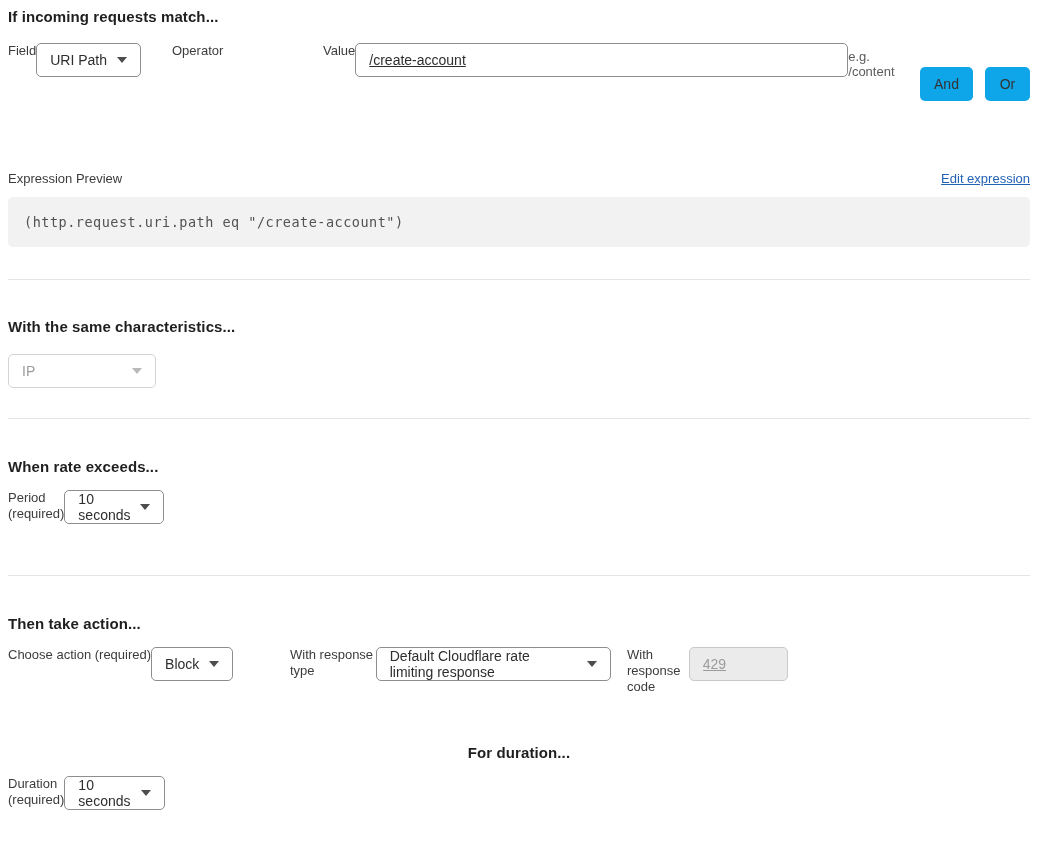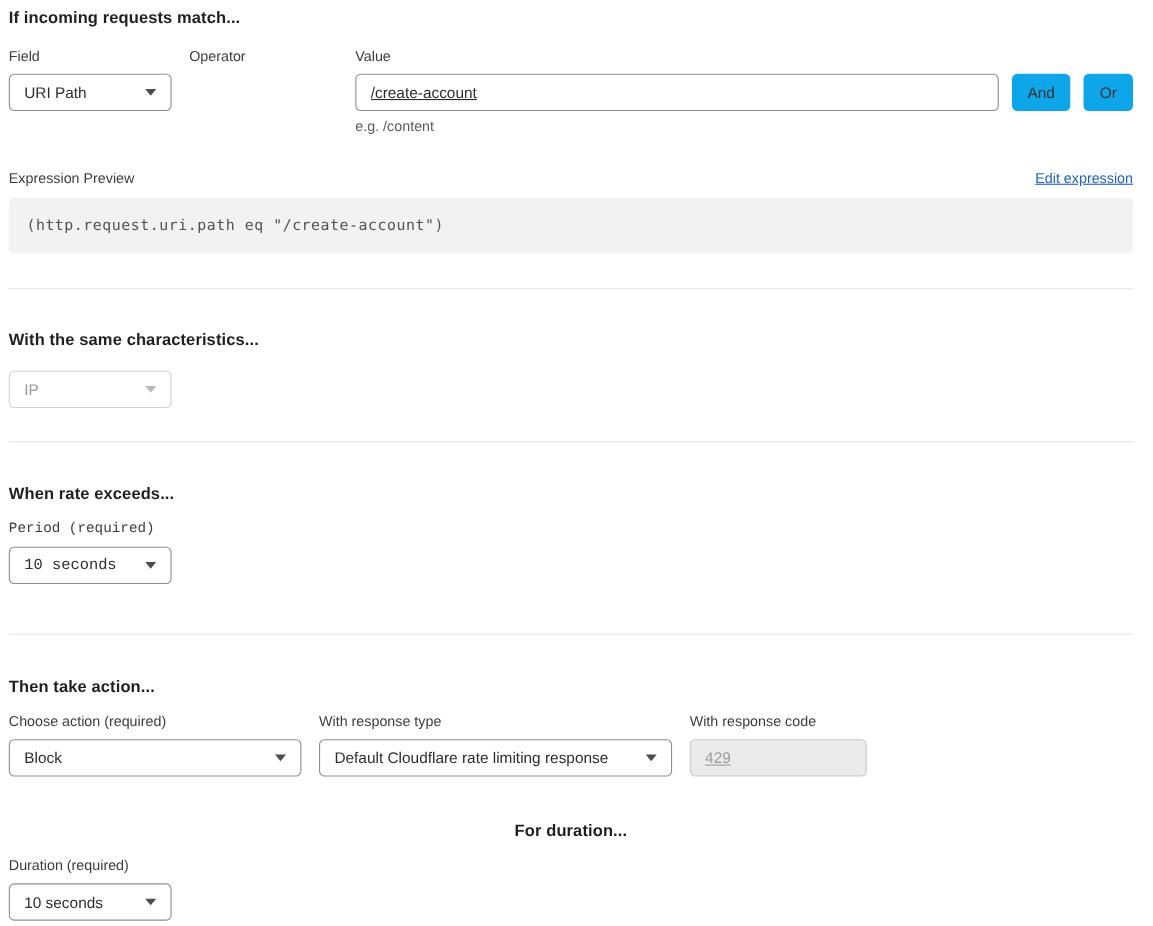--- a/index.html
+++ b/index.html
@@ -17,21 +17,21 @@
     letter-spacing: 0.1px;
   }
   .control-label {
     font-size: 13px;
     color: #3c3c3c;
     margin-bottom: 8px;
     display: block;
     line-height: 16px;
   }
   .row { display: flex; align-items: flex-start; }
-  .control-group { display: flex; flex-direction: column; }
+  .control-group { display: flex; }
 
   
   .select {
     height: 34px;
     border: 1px solid #8d8d8d;
     border-radius: 5px;
     background: #ffffff;
     display: flex;
     align-items: center;
     justify-content: space-between;
@@ -106,21 +106,21 @@
     margin-top: 6px;
   }
 
   .preview-header {
     display: flex;
     justify-content: space-between;
     align-items: baseline;
     margin-top: 32px;
     margin-bottom: 11px;
   }
-  .preview-label { font-size: 13px; color: #3c3c3c; }
+  .preview-label { font-size: 13px; color: #3c3c3c; margin-top: 38px; }
   .edit-link {
     font-size: 13px;
     color: #2262b5;
     text-decoration: underline;
     cursor: pointer;
   }
   .expression-box {
     background: #f2f2f2;
     border-radius: 5px;
     padding: 17px 16px;
@@ -128,21 +128,21 @@
     font-size: 13.5px;
     color: #525252;
     letter-spacing: 0.5px;
   }
 
   .divider-1 { margin-top: 32px; }
   .char-title { margin-top: 38px; margin-bottom: 19px; }
   .divider-2 { margin-top: 30px; }
   .rate-title { margin-top: 39px; margin-bottom: 15px; }
   .w-requests { width: 135px; margin-right: 10px; }
-  .w-period { width: 148px; font-family: Liberation Mono, monospace; }
+  .w-period { width: 148px; }
   .divider-3 { margin-top: 45px; }
   .action-title { margin-top: 39px; margin-bottom: 15px; }
   .w-action { width: 266px; margin-right: 16px; }
   .w-response-type { width: 321px; margin-right: 16px; }
   .w-response-code { width: 161px; }
   .duration-title { margin-top: 41px; margin-bottom: 15px; text-align: center; }
   .w-duration { width: 148px; }
 </style>
 </head>
 <body>

